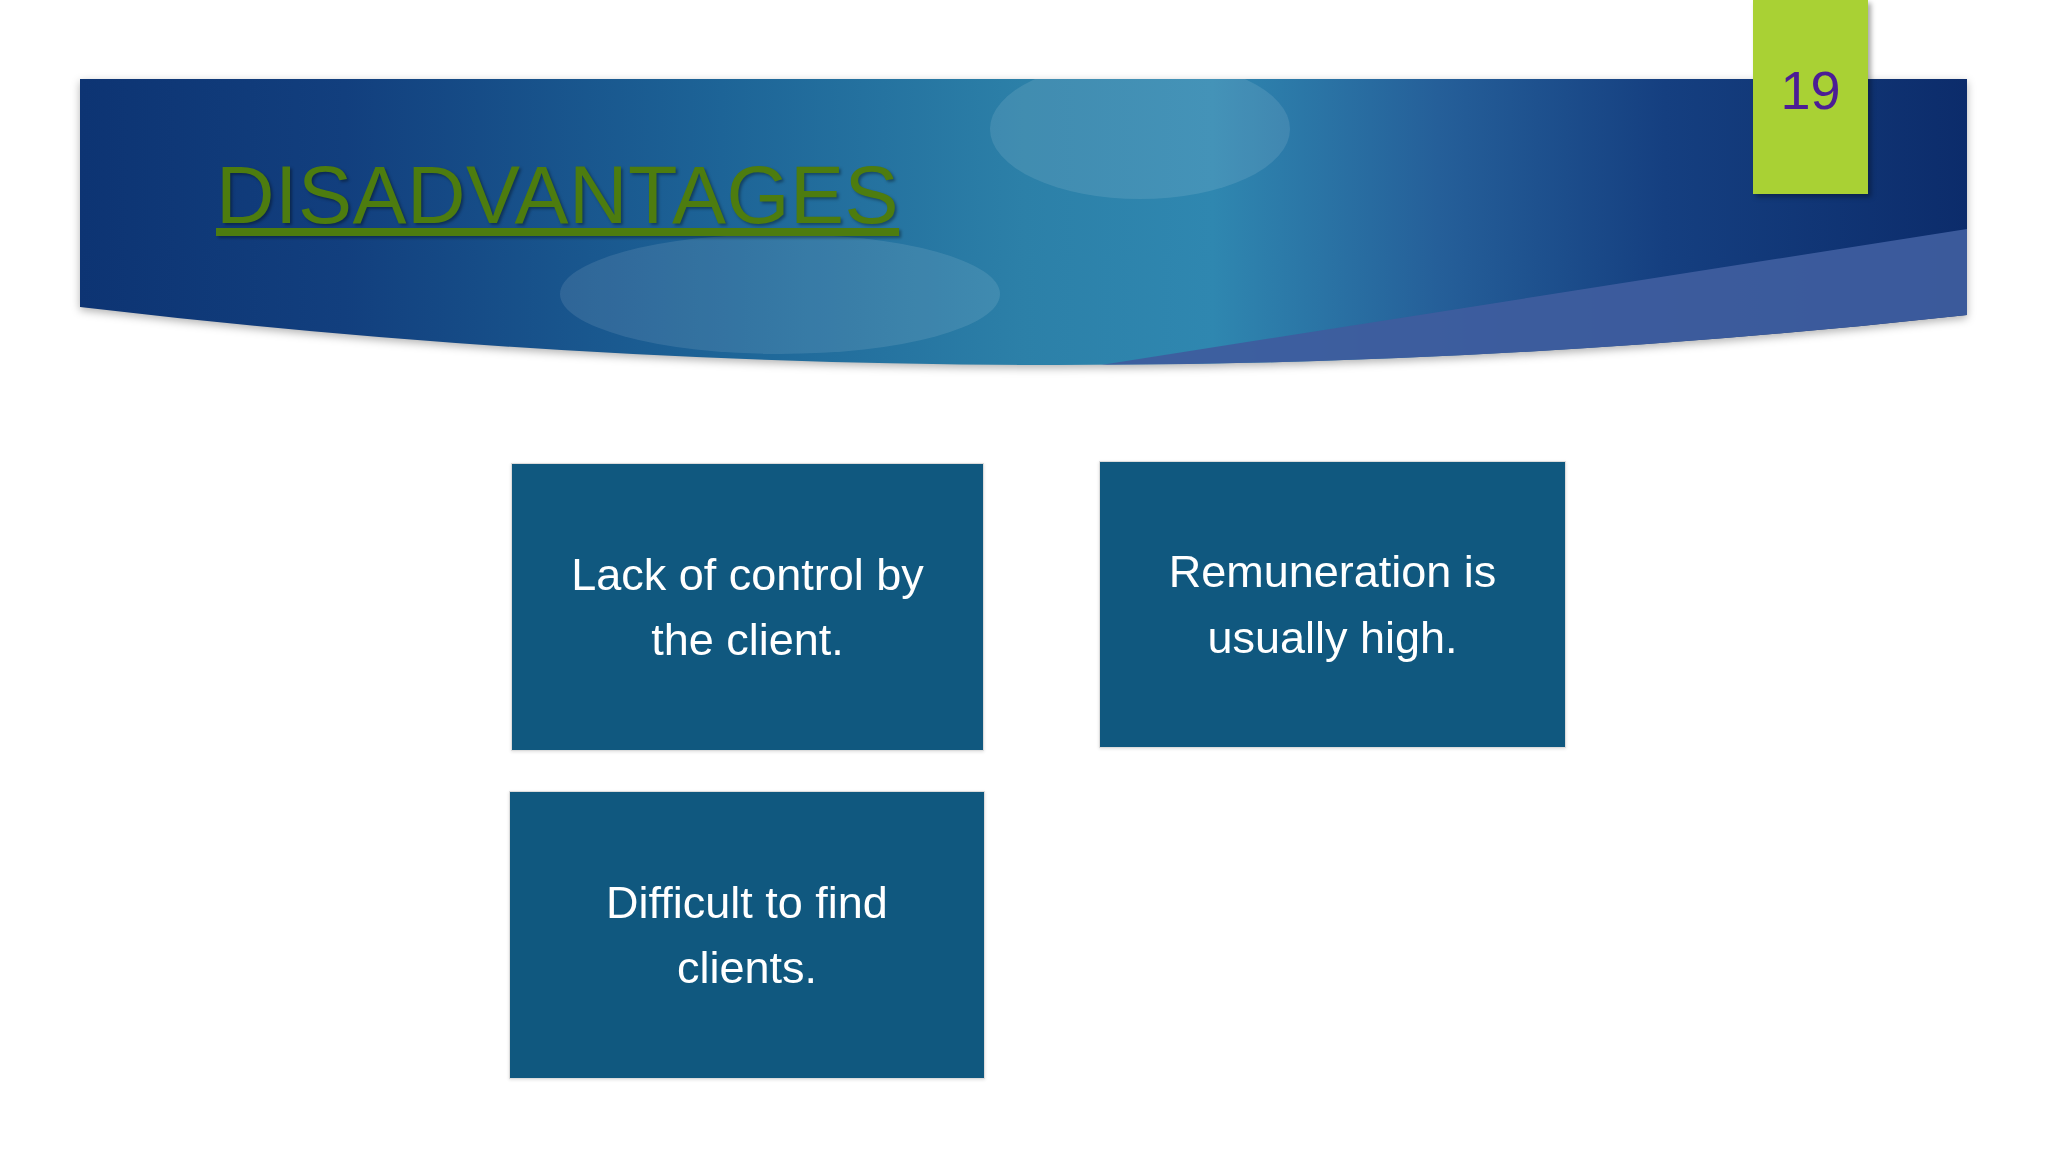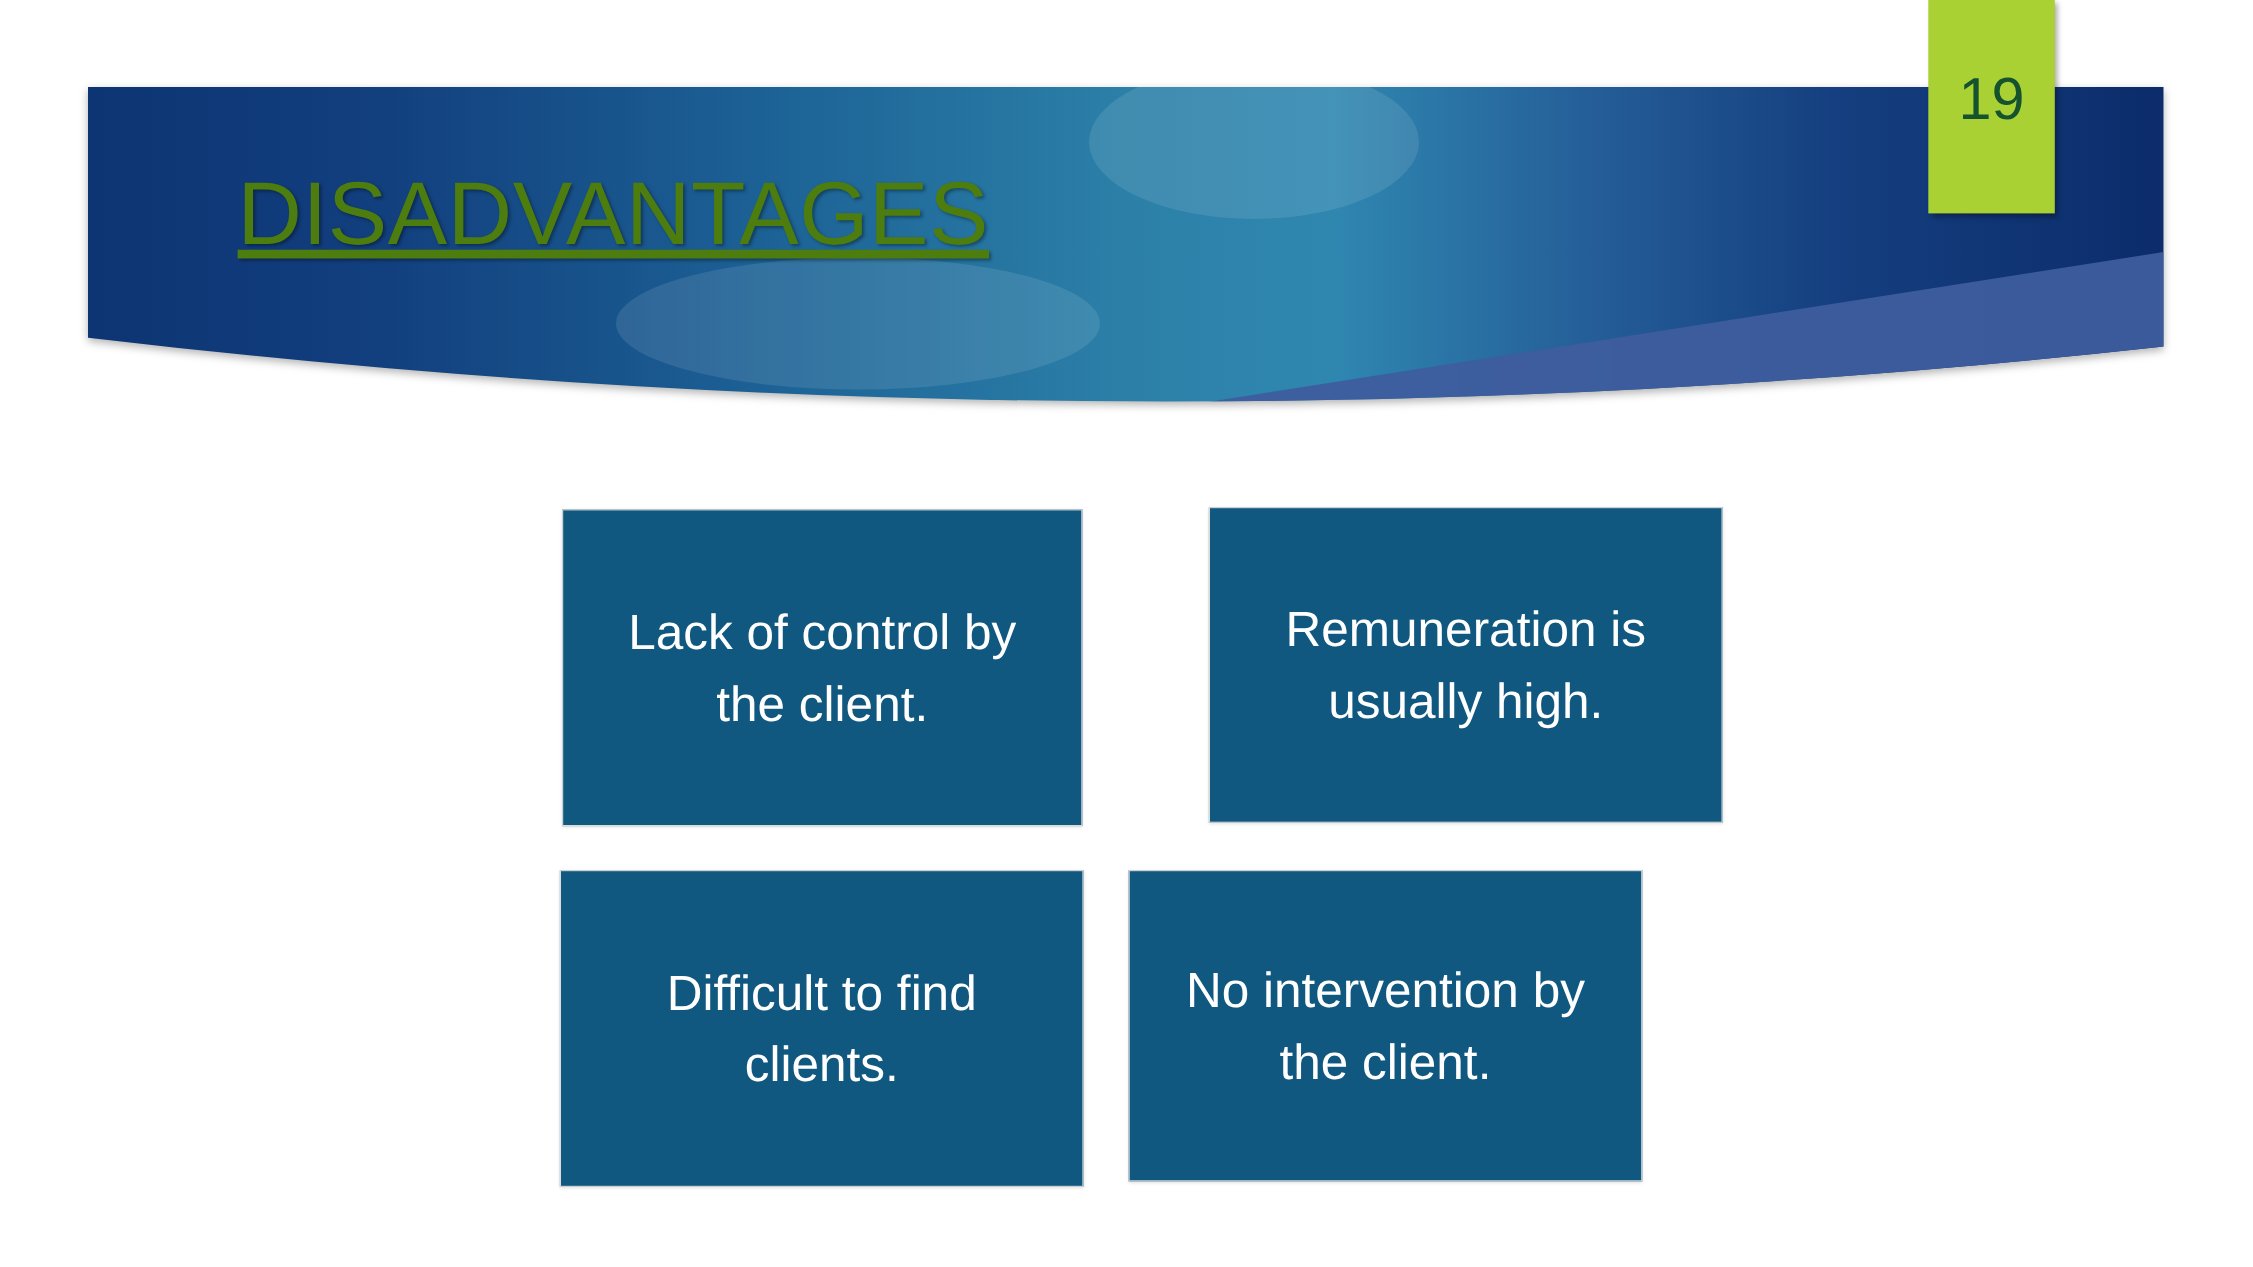--- a/index.html
+++ b/index.html
@@ -67,21 +67,21 @@
   }
   .page-tab-number {
     position: absolute;
     left: 0;
     right: 0;
     top: 63px;
     text-align: center;
     font-family: "Liberation Sans", sans-serif;
     font-size: 54px;
     font-weight: 400;
-    color: #14532d;
+    color: #4c1d95;
     line-height: 1.0;
   }
 
   
   .boxes {
     position: absolute;
     left: 0;
     top: 0;
     width: 2048px;
     height: 982px;
@@ -167,19 +167,16 @@
     </div>
 
     <div class="content-box box-2">
       <div class="content-box-text">Remuneration is usually high.</div>
     </div>
 
     <div class="content-box box-3">
       <div class="content-box-text">Difficult to find clients.</div>
     </div>
 
-    <div class="content-box box-4">
-      <div class="content-box-text">No intervention by the client.</div>
-    </div>
 
   </div>
 
 </div>
 
 </body></html>

